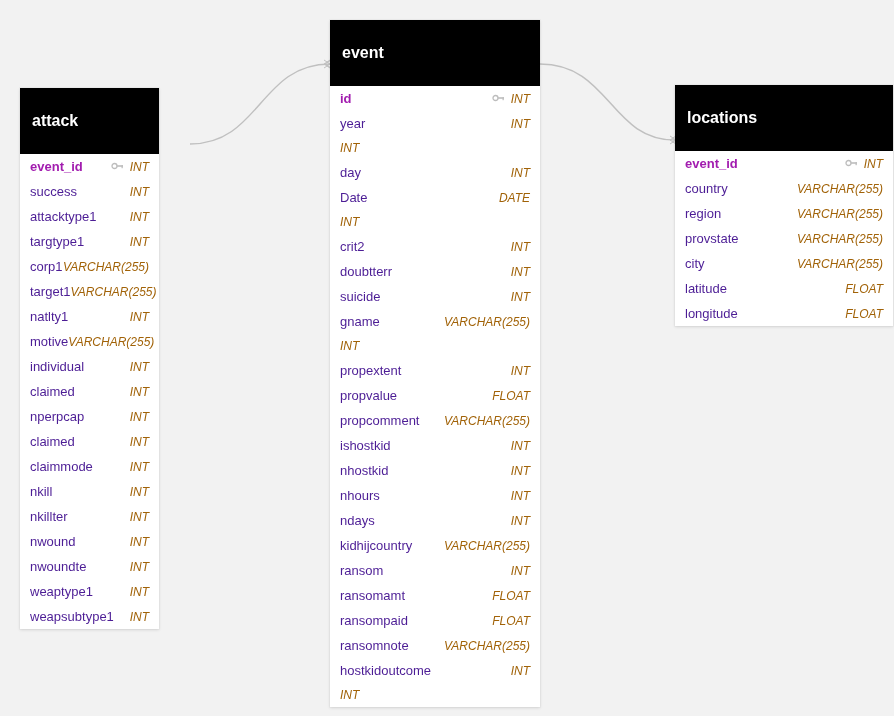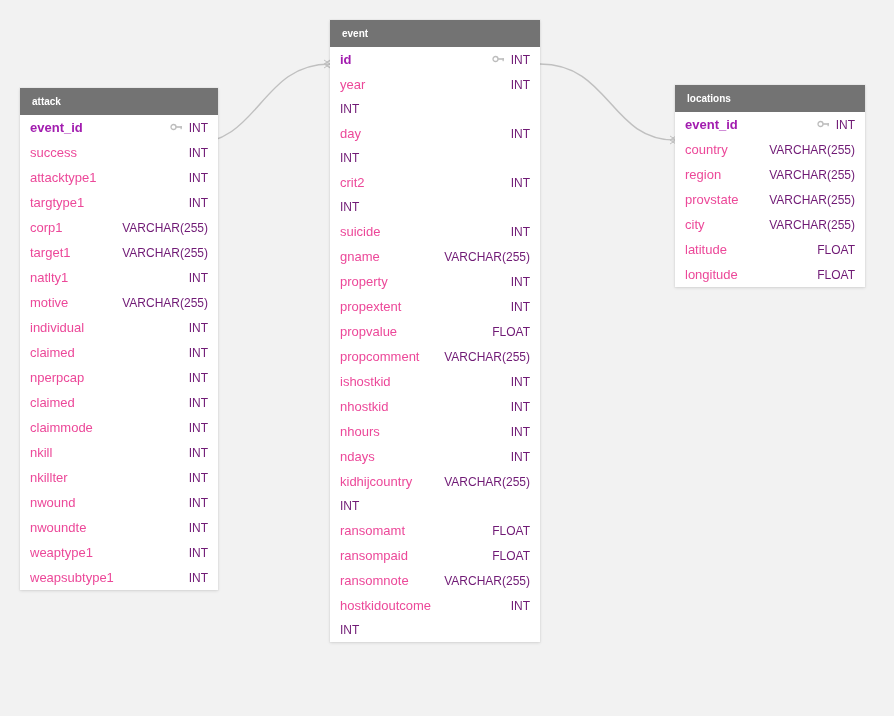--- a/index.html
+++ b/index.html
@@ -25,57 +25,58 @@
     z-index: 0;
   }
   .table {
     position: absolute;
     background: #fff;
     box-shadow: 0 1px 3px rgba(0,0,0,0.12), 0 0 0 1px rgba(0,0,0,0.02);
     z-index: 1;
     font-size: 13px;
   }
   .table-header {
-    background: #737373;
+    background: #000000;
     color: #fff;
     font-weight: bold;
-    padding: 8px 12px;
-    font-size: 10px;
+    padding: 24px 12px;
+    font-size: 16px;
   }
   .columns {
   }
   .col-row {
     display: flex;
     align-items: center;
     padding: 5px 10px;
     color: #444;
   }
   .col-name {
     flex: 1 1 auto;
-    color: #ec4899;
+    color: #4c1d95;
   }
   .col-name.pk {
     color: #a21caf;
     font-weight: bold;
   }
   .key-icon {
     width: 16px;
     color: #bdbdbd;
     font-size: 12px;
     text-align: center;
     margin-right: 4px;
   }
   .col-type {
-    color: #701a75;
+    color: #a16207;
     font-size: 12px;
     text-align: center;
-  }
-  #table-attack { left: 20px; top: 88px; width: 198px; }
+    font-style: italic;
+  }
+  #table-attack { left: 20px; top: 88px; width: 139px; }
   #table-event { left: 330px; top: 20px; width: 210px; }
-  #table-locations { left: 675px; top: 85px; width: 190px; }
+  #table-locations { left: 675px; top: 85px; width: 218px; }
 </style>
 </head>
 <body>
 
 <div class="canvas">
 
   <svg class="connectors">
     <path d="M 190 144 C 260 144, 260 64, 330 64" stroke="#c0c0c0" stroke-width="1.5" fill="none"></path>
     <path d="M 325 64 l 6 -4 l 0 8 z" fill="none" stroke="#c0c0c0" stroke-width="1"></path>
     <path d="M 324 60 L 330 64 L 324 68 M 330 60 L 324 64 L 330 68" stroke="#c0c0c0" stroke-width="1" fill="none"></path>
@@ -187,39 +188,43 @@
           <span class="col-type">INT</span>
         </div>
         <div class="col-row">
           <span class="col-type">INT</span>
         </div>
         <div class="col-row">
           <span class="col-name">day</span>
           <span class="col-type">INT</span>
         </div>
         <div class="col-row">
+          <span class="col-name">Date</span>
+          <span class="col-type">DATE</span>
+        </div>
+        <div class="col-row">
           <span class="col-type">INT</span>
         </div>
         <div class="col-row">
           <span class="col-name">crit2</span>
           <span class="col-type">INT</span>
         </div>
         <div class="col-row">
+          <span class="col-name">doubtterr</span>
           <span class="col-type">INT</span>
         </div>
         <div class="col-row">
           <span class="col-name">suicide</span>
           <span class="col-type">INT</span>
         </div>
         <div class="col-row">
           <span class="col-name">gname</span>
           <span class="col-type">VARCHAR(255)</span>
         </div>
         <div class="col-row">
-          <span class="col-name">property</span>
           <span class="col-type">INT</span>
         </div>
         <div class="col-row">
           <span class="col-name">propextent</span>
           <span class="col-type">INT</span>
         </div>
         <div class="col-row">
           <span class="col-name">propvalue</span>
           <span class="col-type">FLOAT</span>
         </div>
@@ -241,20 +246,21 @@
         </div>
         <div class="col-row">
           <span class="col-name">ndays</span>
           <span class="col-type">INT</span>
         </div>
         <div class="col-row">
           <span class="col-name">kidhijcountry</span>
           <span class="col-type">VARCHAR(255)</span>
         </div>
         <div class="col-row">
+          <span class="col-name">ransom</span>
           <span class="col-type">INT</span>
         </div>
         <div class="col-row">
           <span class="col-name">ransomamt</span>
           <span class="col-type">FLOAT</span>
         </div>
         <div class="col-row">
           <span class="col-name">ransompaid</span>
           <span class="col-type">FLOAT</span>
         </div>

